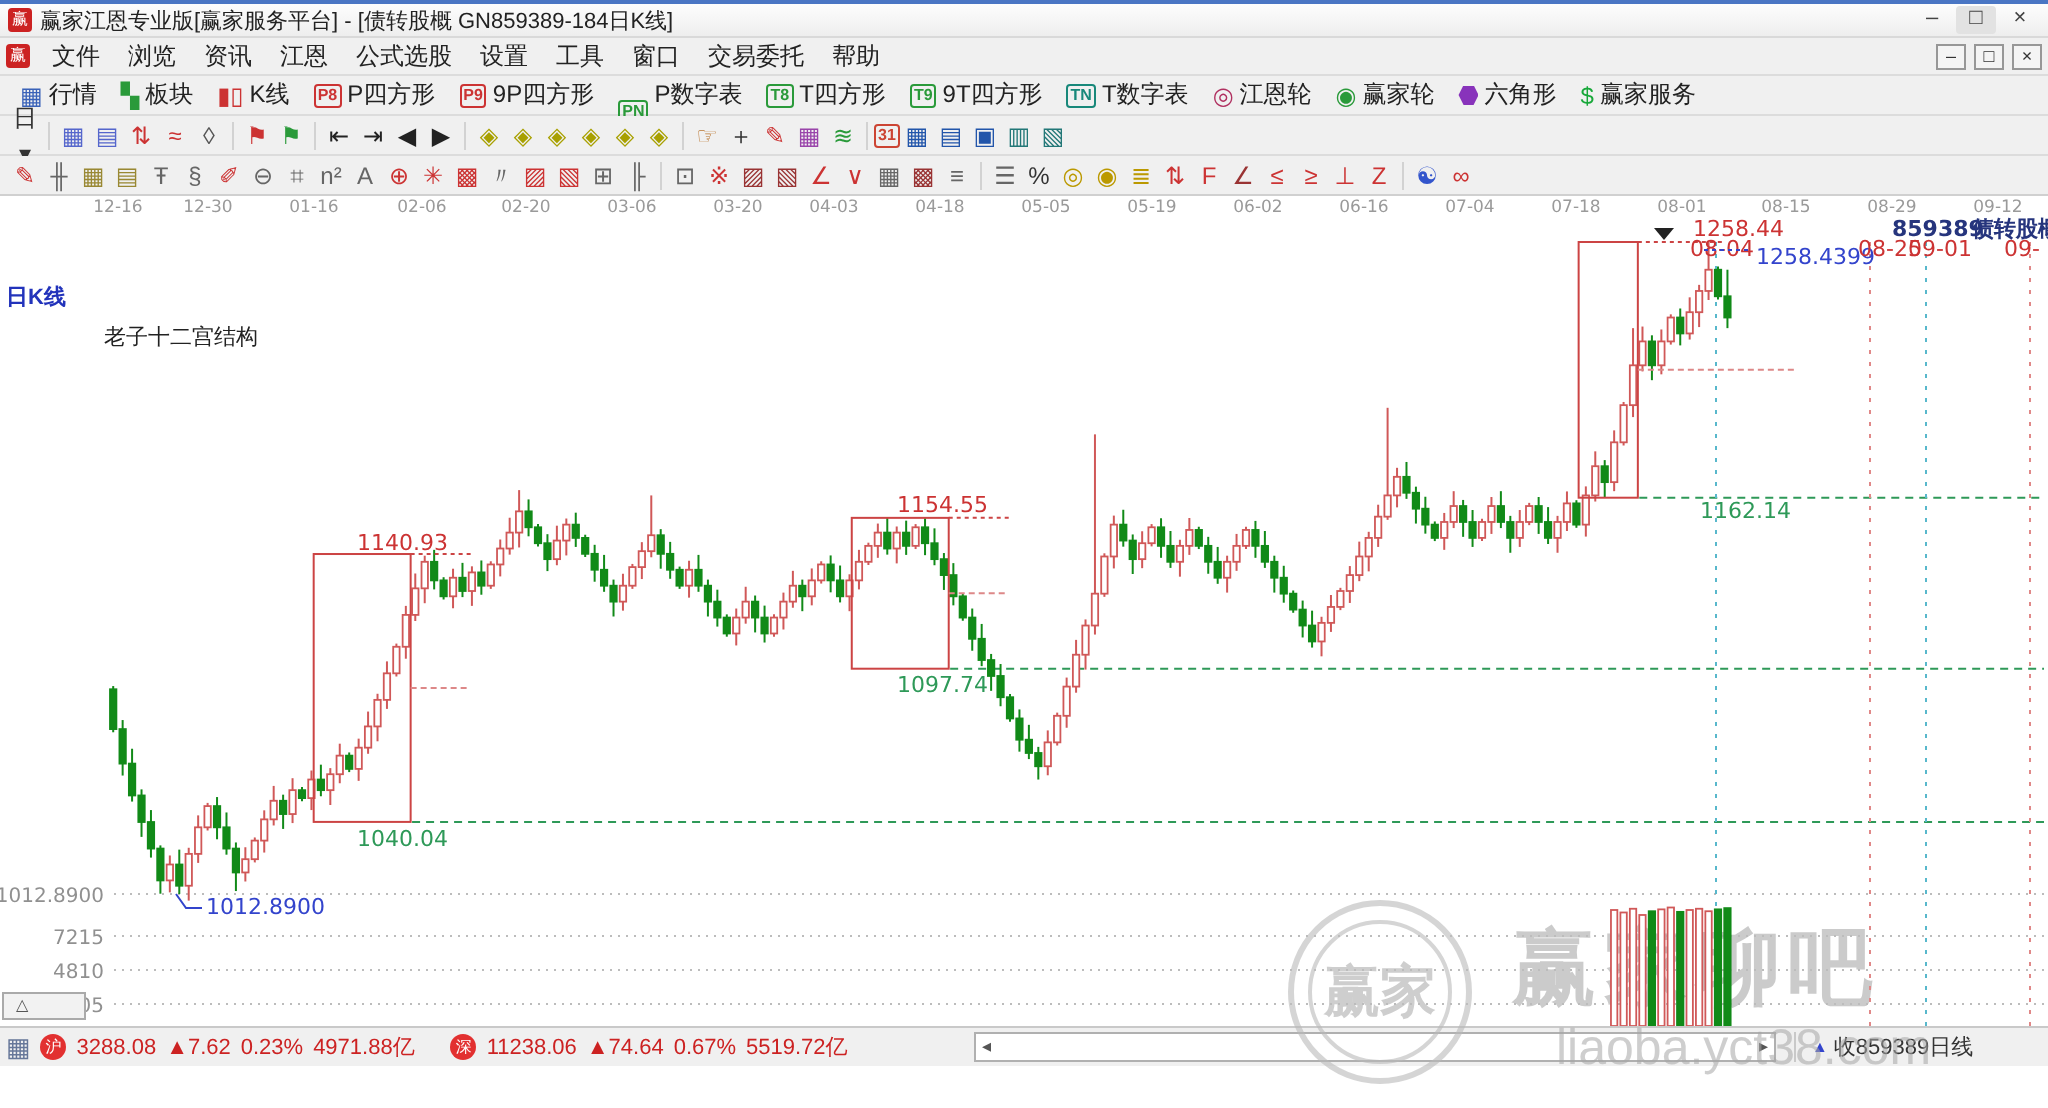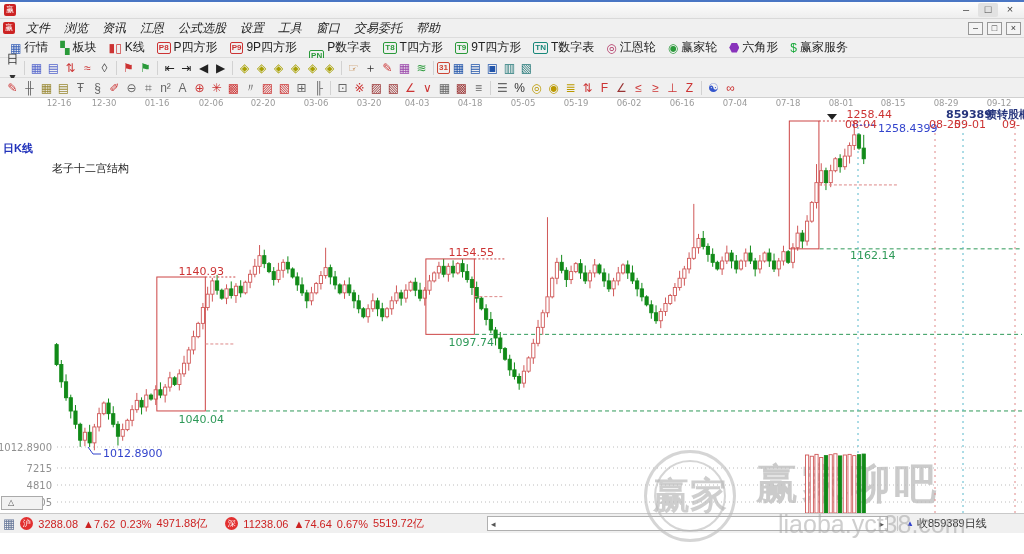--- a/index.html
+++ b/index.html
@@ -9,57 +9,58 @@
   .bar{position:absolute;left:0;right:0;display:flex;align-items:center;background:#f0f0f0;}
   #titlebar{top:0;height:19px;border-top:2px solid #4a76c4;border-bottom:1px solid #d9d9d9;background:linear-gradient(#fdfdfd,#eeeeee);padding:0 4px;font-size:11px;color:#222;}
   #menubar{top:19px;height:19px;border-bottom:1px solid #dcdcdc;padding:0 3px;}
   #tb1{top:38px;height:20px;border-bottom:1px solid #dcdcdc;padding:0 4px;}
   #tb2{top:58px;height:20px;border-bottom:1px solid #dcdcdc;padding:0 4px;}
   #tb3{top:78px;height:20px;border-bottom:1px solid #d0d0d0;padding:0 4px;}
   .logo{display:inline-block;width:12px;height:12px;background:#cc2222;color:#fff;font-size:8px;line-height:12px;text-align:center;border-radius:2px;margin-right:4px;flex:none;}
   .win-btns{margin-left:auto;display:flex;gap:2px;}
   .win-btn{width:20px;height:14px;text-align:center;font-size:11px;line-height:13px;color:#444;}
   .win-btn.maxb{background:#e2e2e2;border-radius:2px;}
-  .menu-item{padding:0 7px;font-size:12px;color:#222;font-style:italic;}
+  .menu-item{padding:0 7px;font-size:12px;color:#222;}
   .mdi-btn{width:15px;height:13px;border:1px solid #979797;background:#f4f4f4;font-size:9px;line-height:11px;text-align:center;color:#333;margin-left:2px;}
   .tb-btn{display:flex;align-items:center;gap:3px;padding:0 6px;font-size:12px;color:#222;height:100%;}
   .tbico{font-size:12px;line-height:12px;}
   .mini-box{display:inline-block;font-size:8px;font-weight:bold;border:1px solid;padding:0 1px;border-radius:2px;line-height:10px;}
   .hex{display:inline-block;width:10px;height:10px;clip-path:polygon(25% 0,75% 0,100% 50%,75% 100%,25% 100%,0 50%);}
   .icon{display:inline-block;width:17px;text-align:center;font-size:12px;line-height:18px;flex:none;}
   .sep{display:inline-block;width:1px;height:14px;background:#d2d2d2;margin:0 3px;flex:none;}
   #chart{position:absolute;top:98px;left:0;width:1024px;height:415px;background:#fff;}
   #chart .lbl{position:absolute;z-index:3;margin-top:42px;}
   #period-label{left:3px;top:1px;color:#2233bb;font-weight:bold;font-size:11px;}
   #structure-label{left:52px;top:21px;font-size:11px;color:#222;}
   #ksvg{position:absolute;left:0;top:0;z-index:2;}
   #ksvg text{font-family:"DejaVu Sans","Liberation Sans",sans-serif;}
   .wm{position:absolute;z-index:1;white-space:nowrap;}
   #wm-tool{left:712px;top:326px;font-size:19px;color:#cbcbcb;letter-spacing:1px;}
   #wm-chat{left:756px;top:358px;font-size:42px;font-weight:bold;color:rgba(190,190,190,0.8);letter-spacing:4px;}
   #wm-stamp{left:644px;top:352px;width:92px;height:92px;border:3px solid rgba(185,185,185,0.6);border-radius:50%;display:flex;align-items:center;justify-content:center;}
-  #wm-stamp .inner{width:72px;height:72px;border:2px solid rgba(185,185,185,0.6);border-radius:50%;display:flex;align-items:center;justify-content:center;font-size:37px;font-weight:bold;color:rgba(185,185,185,0.7);}
+  #wm-stamp .inner{width:72px;height:72px;border:2px solid rgba(185,185,185,0.6);border-radius:50%;display:flex;align-items:center;justify-content:center;font-size:28px;font-weight:bold;color:rgba(185,185,185,0.7);}
   #wm-site{position:absolute;left:778px;top:510px;z-index:40;font-size:25px;color:rgba(165,165,165,0.55);white-space:nowrap;}
   #collapse-btn{position:absolute;left:1px;top:398px;width:42px;height:14px;border:1px solid #aaa;background:#f2f2f2;font-size:8px;color:#555;line-height:12px;padding-left:6px;z-index:4;}
   #statusbar{top:513px;height:20px;border-top:1px solid #c9c9c9;padding:0 3px;font-size:11px;gap:5px;}
   .red-txt{color:#cc2222;white-space:nowrap;}
   .badge{display:inline-block;width:13px;height:13px;border-radius:50%;background:#e23030;color:#fff;font-size:8px;line-height:13px;text-align:center;flex:none;}
   #grid-ico{font-size:13px;color:#667799;line-height:14px;}
   #scroll-track{position:absolute;left:487px;top:2px;width:401px;height:15px;background:#fff;border:1px solid #b0b0b0;display:flex;align-items:center;justify-content:space-between;padding:0 3px;font-size:9px;color:#555;}
   #sb-right{position:absolute;left:897px;top:2px;height:15px;display:flex;align-items:center;gap:3px;font-size:11px;color:#333;border-left:1px solid #c9c9c9;padding-left:8px;}
   #sb-right .pen{color:#3344cc;font-size:8px;}
   #quotebar{top:533px;height:21px;background:#c3d9f2;border-top:1px solid #8fb2d8;padding-left:55px;font-size:13px;color:#1c2f55;white-space:nowrap;overflow:hidden;}
 </style>
 </head>
 <body>
 
 <div id="app">
 
   <div id="titlebar" class="bar">
     <span class="logo">赢</span>
+    <span>赢家江恩专业版[赢家服务平台] - [债转股概  GN859389-184日K线]</span>
     <span class="win-btns">
       <span class="win-btn">–</span>
       <span class="win-btn maxb">□</span>
       <span class="win-btn">×</span>
     </span>
   </div>
 
   <div id="menubar" class="bar">
     <span class="logo">赢</span>
     <span id="menu-items" style="display:flex;">

